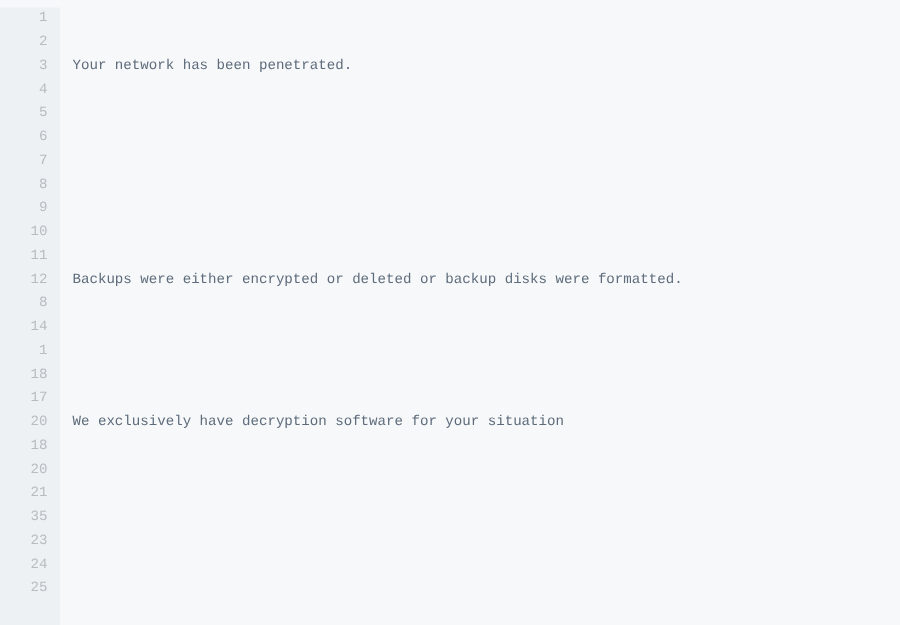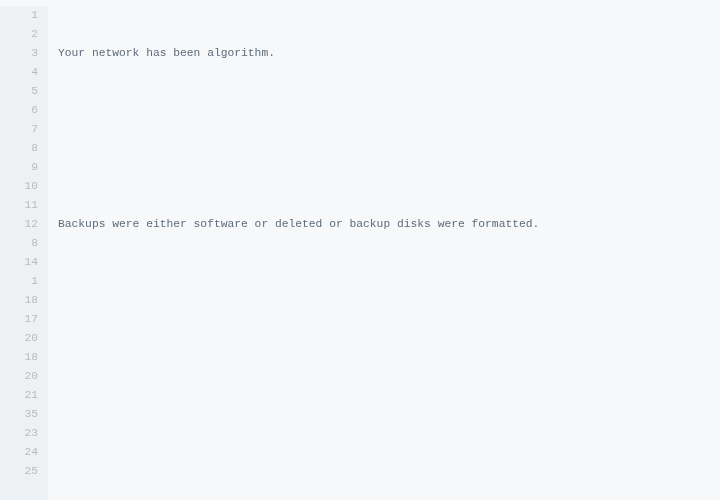--- a/index.html
+++ b/index.html
@@ -68,25 +68,26 @@
       <div class="line">18</div>
       <div class="line">20</div>
       <div class="line">21</div>
       <div class="line">35</div>
       <div class="line">23</div>
       <div class="line">24</div>
       <div class="line">25</div>
     </div>
 
     <div class="code">
-      <div class="line">Your network has been algorithm.</div>
+      <div class="line">Your network has been penetrated.</div>
       <div class="line"></div>
       <div class="line"></div>
-      <div class="line">Backups were either software or deleted or backup disks were formatted.</div>
+      <div class="line">Backups were either encrypted or deleted or backup disks were formatted.</div>
       <div class="line"></div>
+      <div class="line">We exclusively have decryption software for your situation</div>
       
       
       
       
       
       
       
       
 
       

